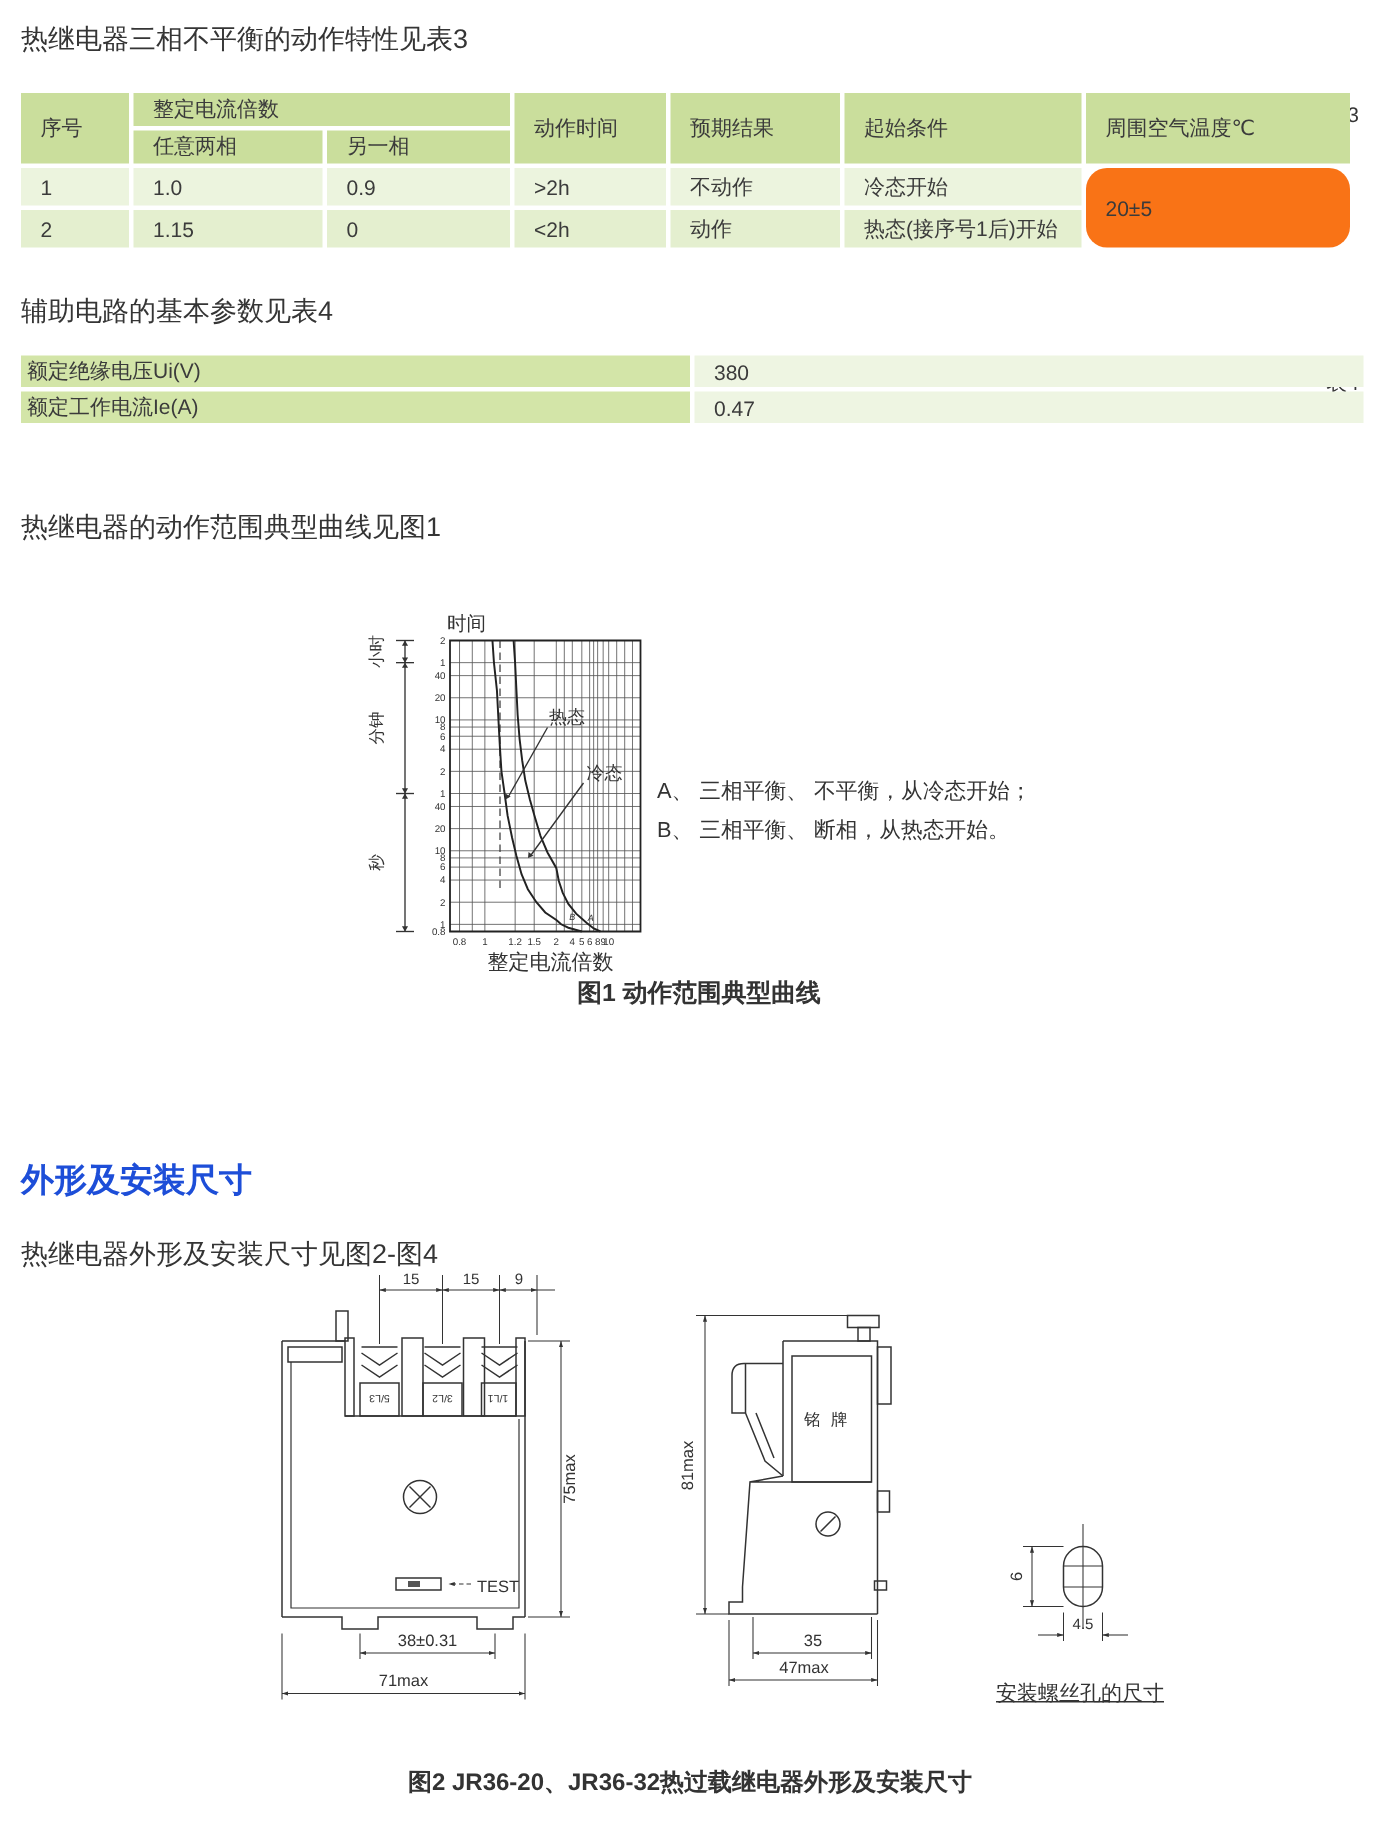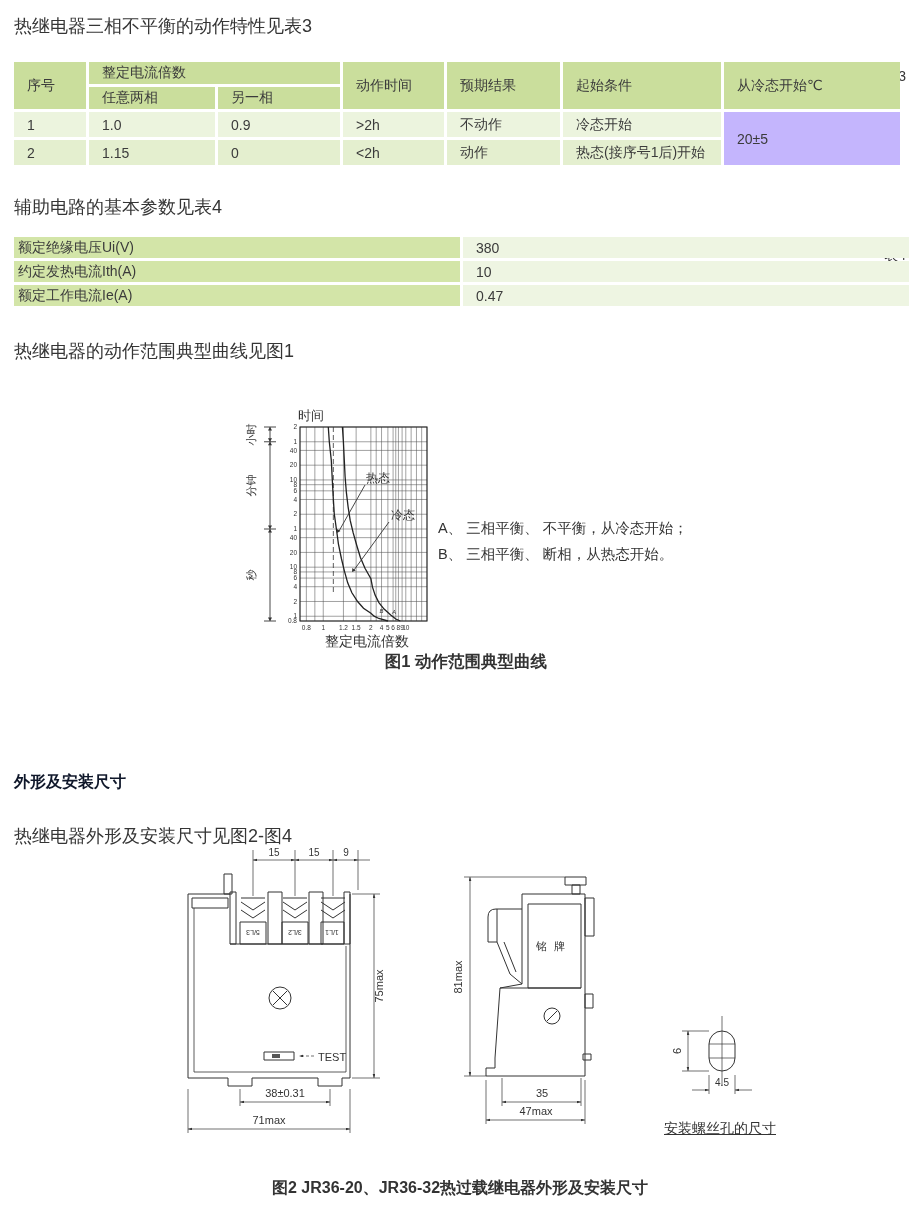--- a/index.html
+++ b/index.html
@@ -8,25 +8,25 @@
   .abs{position:absolute;}
   .para{font-size:18px;color:#353535;}
   .tbl-tag{font-size:14px;color:#353535;text-align:right;width:86px;margin-top:28px;}
   table{border-collapse:separate;border-spacing:3px;table-layout:fixed;}
   th,td{font-weight:normal;font-size:14px;text-align:left;vertical-align:middle;
         padding:0 0 0 13px;color:#3b3b3b;}
   .t3 th{background:#cade9c;height:22px;}
   .t3 td{height:25px;}
   .t3 .r1 td{background:#ecf4de;}
   .t3 .r2 td{background:#e4efcf;}
-  .t3 td.merged{background:#c4b5fd;}
+  .t3 td.merged{background:#f97316;border-radius:14px;}
   .t4 td{height:21px;}
   .t4 .lab{background:#d3e5a8;padding-left:4px;}
   .t4 .val{background:#eef5e2;}
-  .section-heading{font-size:16px;font-weight:600;color:#0f172a;}
+  .section-heading{font-size:22px;font-weight:600;color:#1d4ed8;}
   .fig-caption{font-weight:bold;font-size:16.5px;color:#333;text-align:center;}
   .chart-xlabel{font-size:14px;color:#333;text-align:center;width:110px;}
   .annot{font-size:14.5px;color:#333;line-height:26px;white-space:nowrap;}
   .hole-label{font-size:14px;color:#333;text-align:center;width:140px;}
   svg text{font-family:"Liberation Sans","DejaVu Sans",sans-serif;fill:#333;}
   svg line,svg path,svg rect,svg circle,svg polyline{vector-effect:non-scaling-stroke;}
 </style>
 </head>
 <body>
 
@@ -43,21 +43,21 @@
       <col style="width:158px">
       <col style="width:176px">
   </colgroup>
   <tbody>
       <tr>
     <th rowspan="2">序号</th>
     <th colspan="2">整定电流倍数</th>
     <th rowspan="2">动作时间</th>
     <th rowspan="2">预期结果</th>
     <th rowspan="2">起始条件</th>
-    <th rowspan="2">从冷态开始℃</th>
+    <th rowspan="2">周围空气温度℃</th>
   </tr>
   <tr>
     <th>任意两相</th>
     <th>另一相</th>
   </tr>
   <tr class="r1">
     <td>1</td>
     <td>1.0</td>
     <td>0.9</td>
     <td>&gt;2h</td>
@@ -81,24 +81,20 @@
 
 <table class="t4 abs" style="left:11px;top:234px;width:898px;">
   <colgroup>
       <col style="width:446px">
       <col style="width:446px">
     </colgroup>
   <tbody>
       <tr>
     <td class="lab">额定绝缘电压Ui(V)</td>
     <td class="val">380</td>
-  </tr>
-  <tr>
-    <td class="lab">约定发热电流Ith(A)</td>
-    <td class="val">10</td>
   </tr>
   <tr>
     <td class="lab">额定工作电流Ie(A)</td>
     <td class="val">0.47</td>
   </tr>
 </tbody>
   </table>
 
 <div class="abs para" style="left:14px;top:339px;">热继电器的动作范围典型曲线见图1</div>
 

